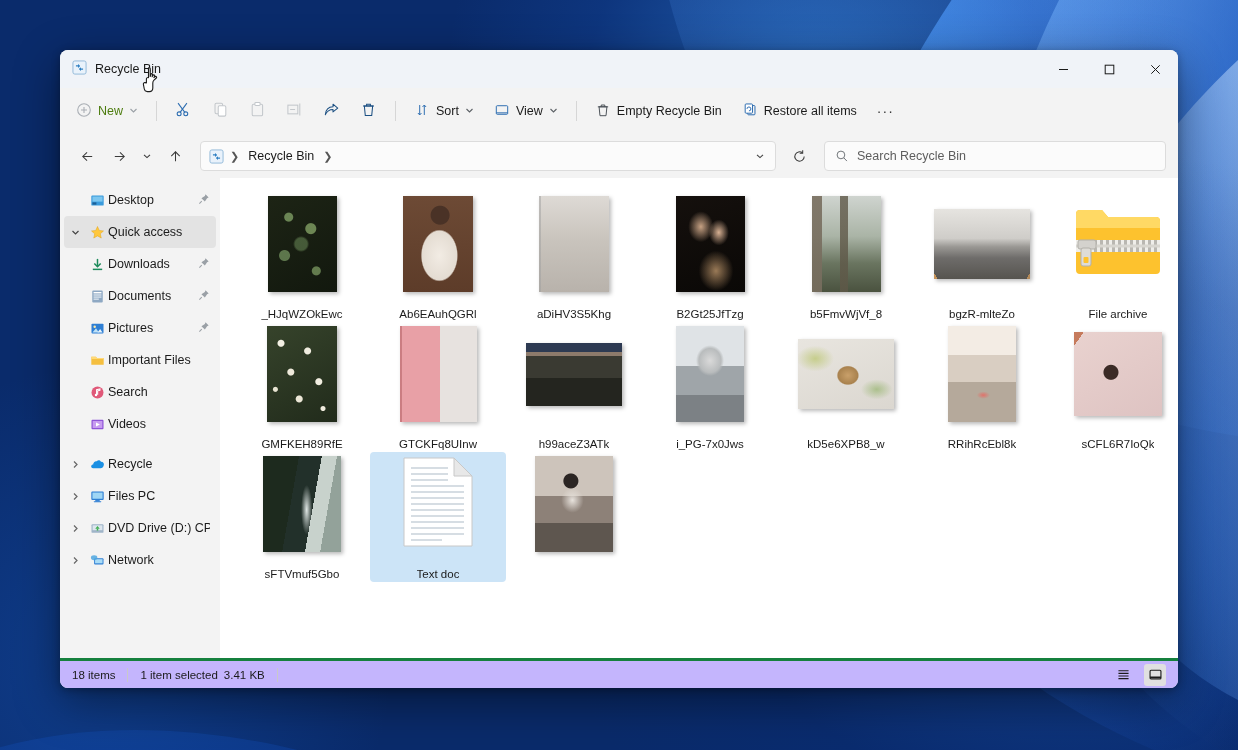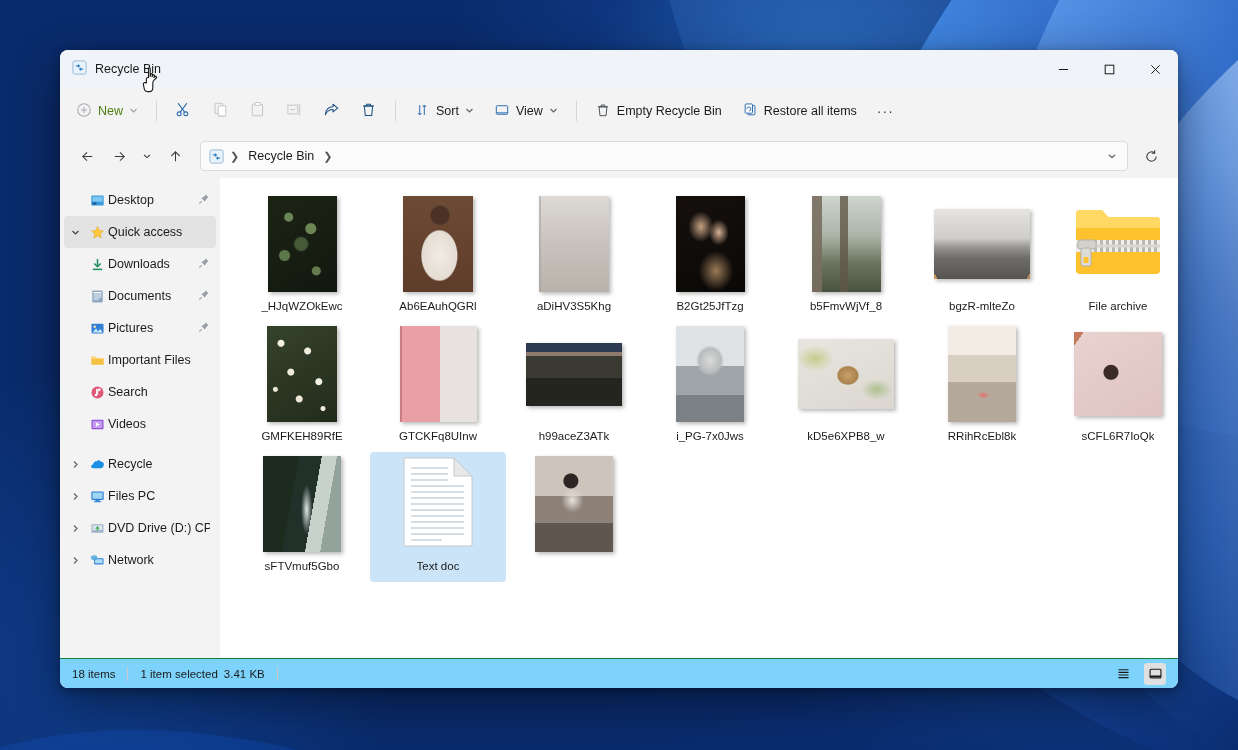--- a/index.html
+++ b/index.html
@@ -139,30 +139,30 @@
   .tile.selected { background: #cce4f7; }
   .thumb-wrap {
     height: 96px; width: 100%;
     display: flex; align-items: center; justify-content: center;
   }
   .thumb {
     box-shadow: 2px 2px 4px rgba(0,0,0,.28);
     background: #fff;
   }
   .tile-lbl {
-    font-size: 11.5px; color: #1b1b1b; margin-top: 8px;
+    font-size: 11.5px; color: #1b1b1b; margin-top: 16px;
     max-width: 126px; overflow: hidden; white-space: nowrap; text-align: left;
   }
 
   
   #statusbar {
-    height: 30px; flex: 0 0 30px; background: #7dd3fc;
+    height: 30px; flex: 0 0 30px; background: #c4b5fd;
     display: flex; align-items: center; padding: 0 12px;
     font-size: 11.5px; color: #1b1b1b; gap: 0;
-    border-top: 1px solid #15803d;
+    border-top: 3px solid #15803d;
   }
   .st-sep { width: 1px; height: 14px; background: #c9c9c9; margin: 0 12px; }
   .st-right { margin-left: auto; display: flex; align-items: center; gap: 10px; }
   .view-tog { width: 22px; height: 22px; display:flex; align-items:center; justify-content:center; border-radius:3px; color:#1b1b1b; }
   .view-tog.active { background: #e0e0e0; }
 
   
   #cursor { position: absolute; left: 142px; top: 66px; z-index: 60; }
 </style>
 </head>
@@ -410,20 +410,29 @@
         </span>
       </div>
 
       <div class="nav-btn" style="margin-left:6px">
         <svg width="15" height="15" viewBox="0 0 16 16">
           <path d="M13 8 A5 5 0 1 1 11.2 4.2" fill="none" stroke="currentColor" stroke-width="1.1"></path>
           <polyline points="11.4,1.4 11.4,4.6 8.2,4.6" fill="none" stroke="currentColor" stroke-width="1.1"></polyline>
         </svg>
       </div>
 
+      <div id="searchbox">
+        <span style="display:flex">
+          <svg width="14" height="14" viewBox="0 0 16 16">
+              <circle cx="6.8" cy="6.8" r="4.4" fill="none" stroke="#6b7075" stroke-width="1.1"></circle>
+              <line x1="10.1" y1="10.1" x2="13.6" y2="13.8" stroke="#6b7075" stroke-width="1.1"></line>
+            </svg>
+        </span>
+        <span class="search-ph">Search Recycle Bin</span>
+      </div>
     </div>
 
     <div id="body">
 
       <div id="sidebar">
 
         <div class="nav-item indent">
           <span class="nav-ico">
             <svg width="15" height="15" viewBox="0 0 16 16">
                 <rect x="1.4" y="2.6" width="13.2" height="10.8" rx="1" fill="#3a9bdc"></rect>

